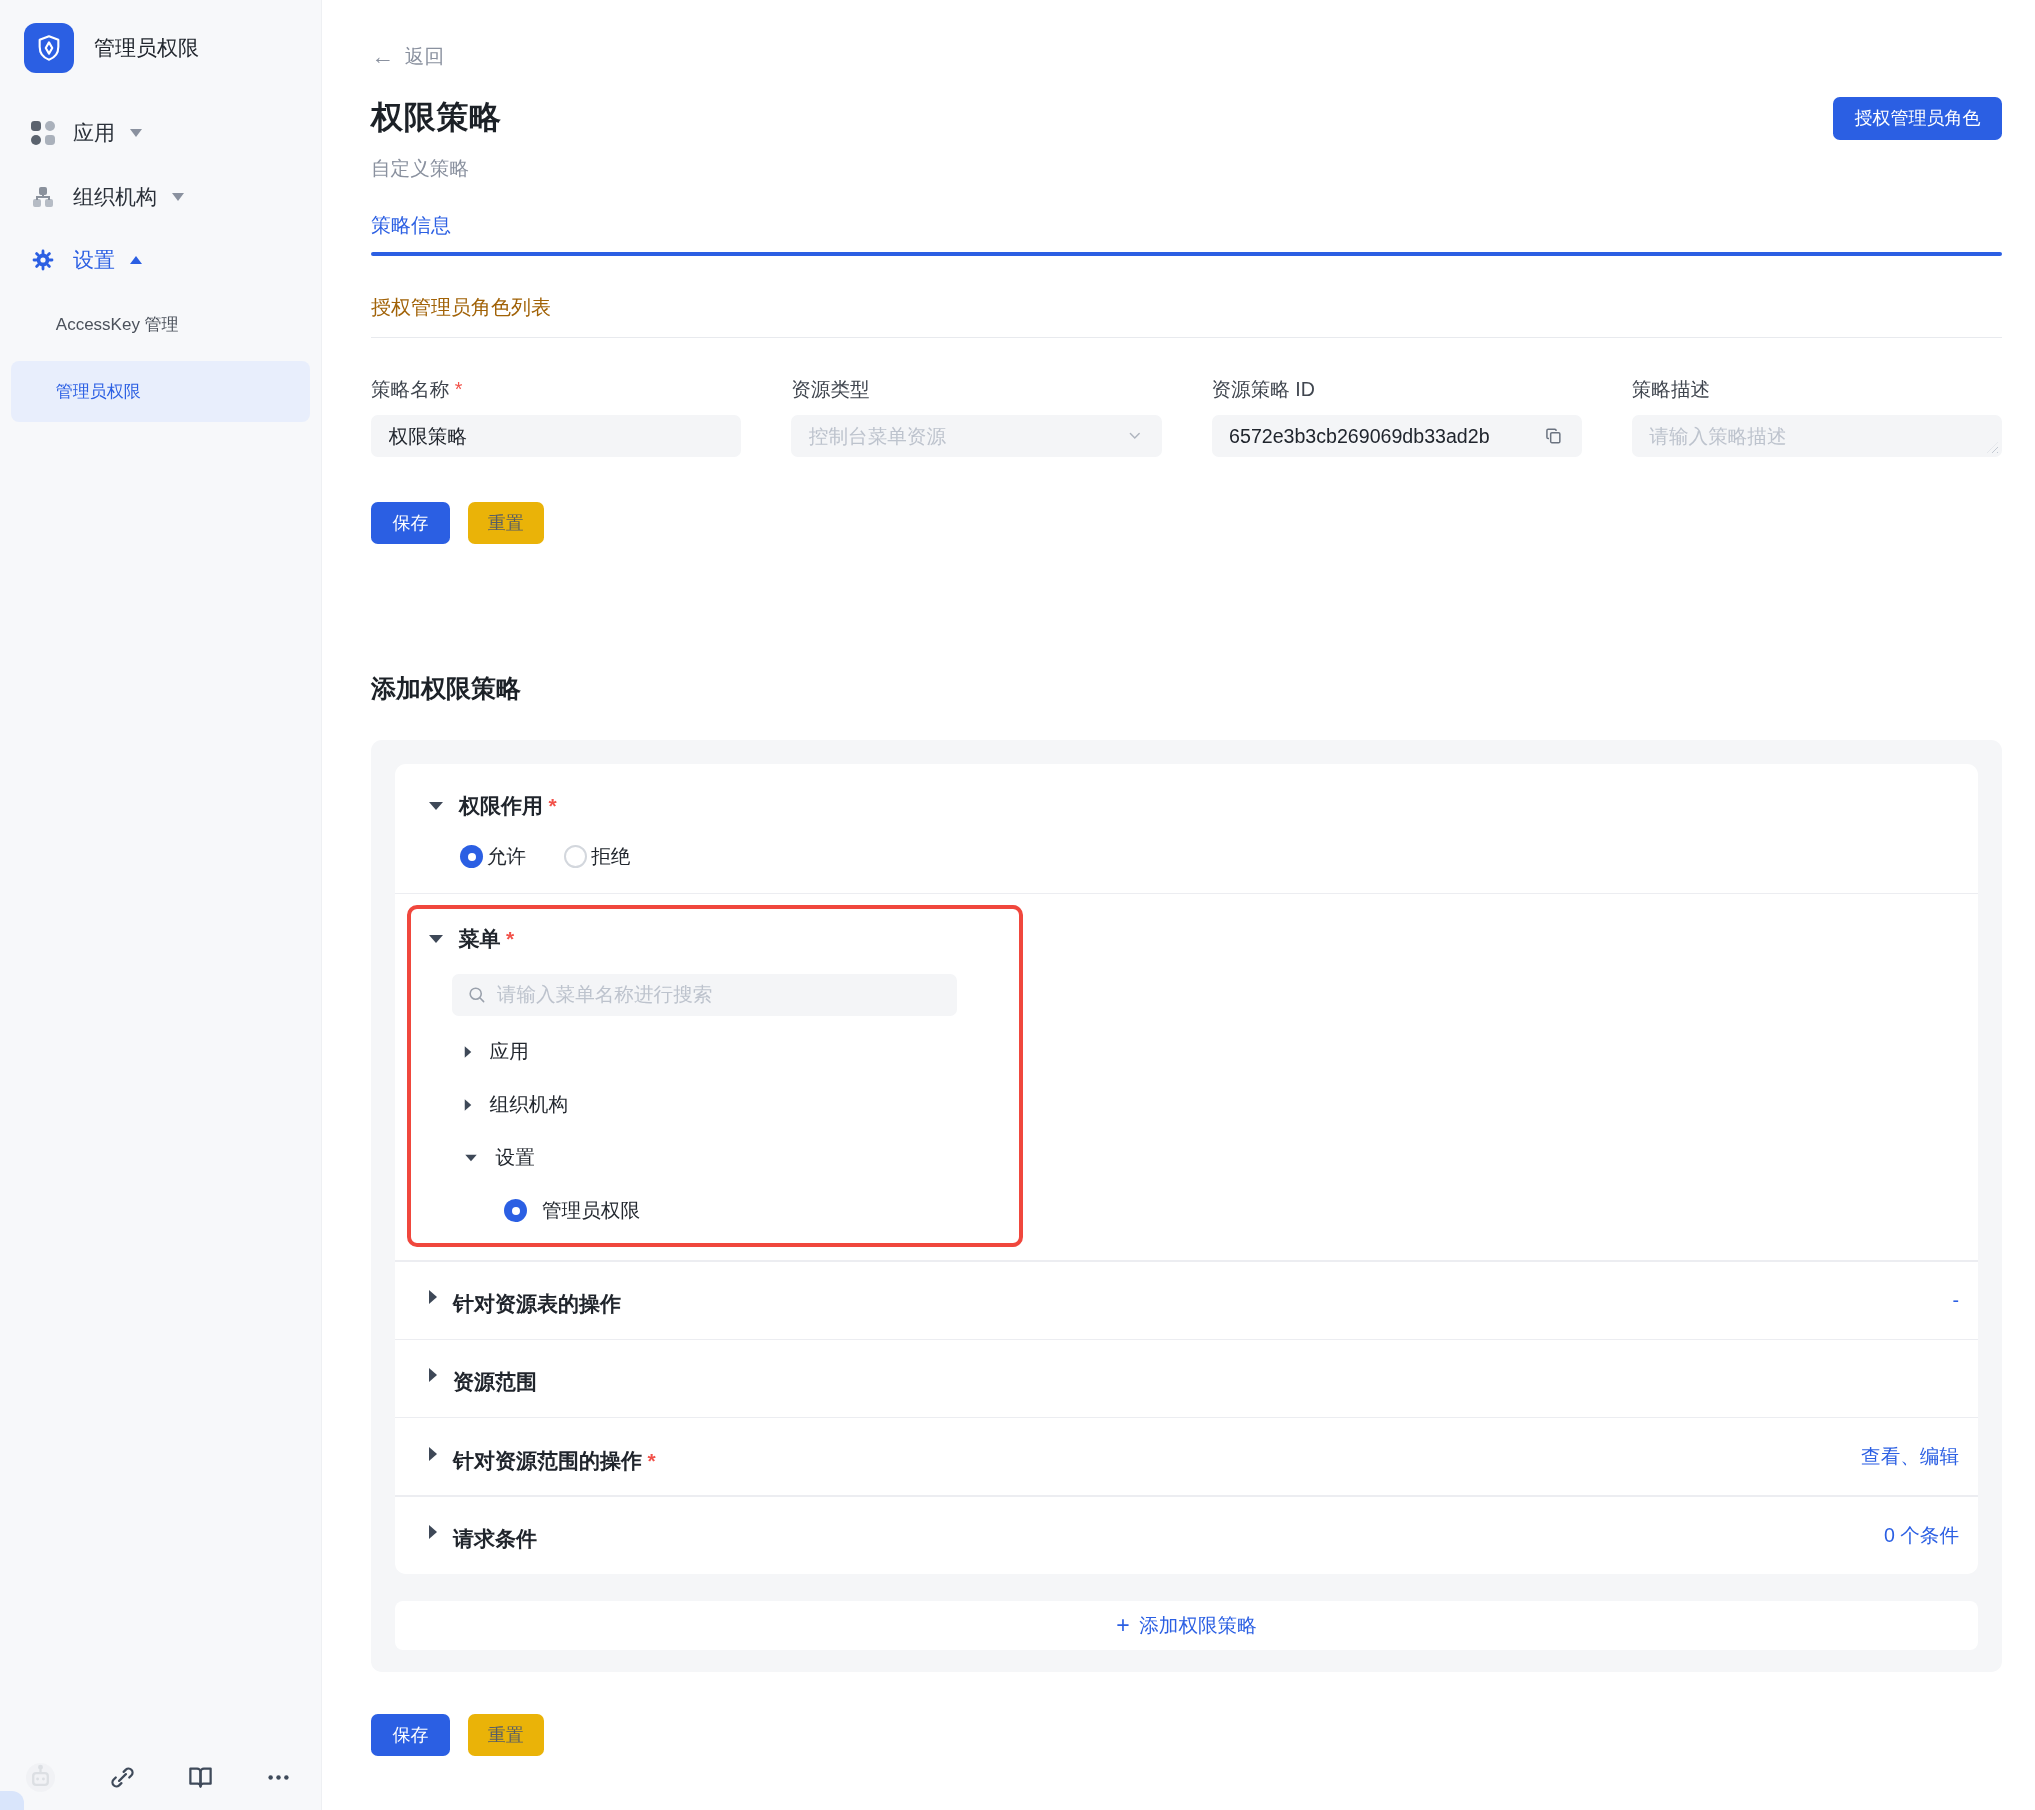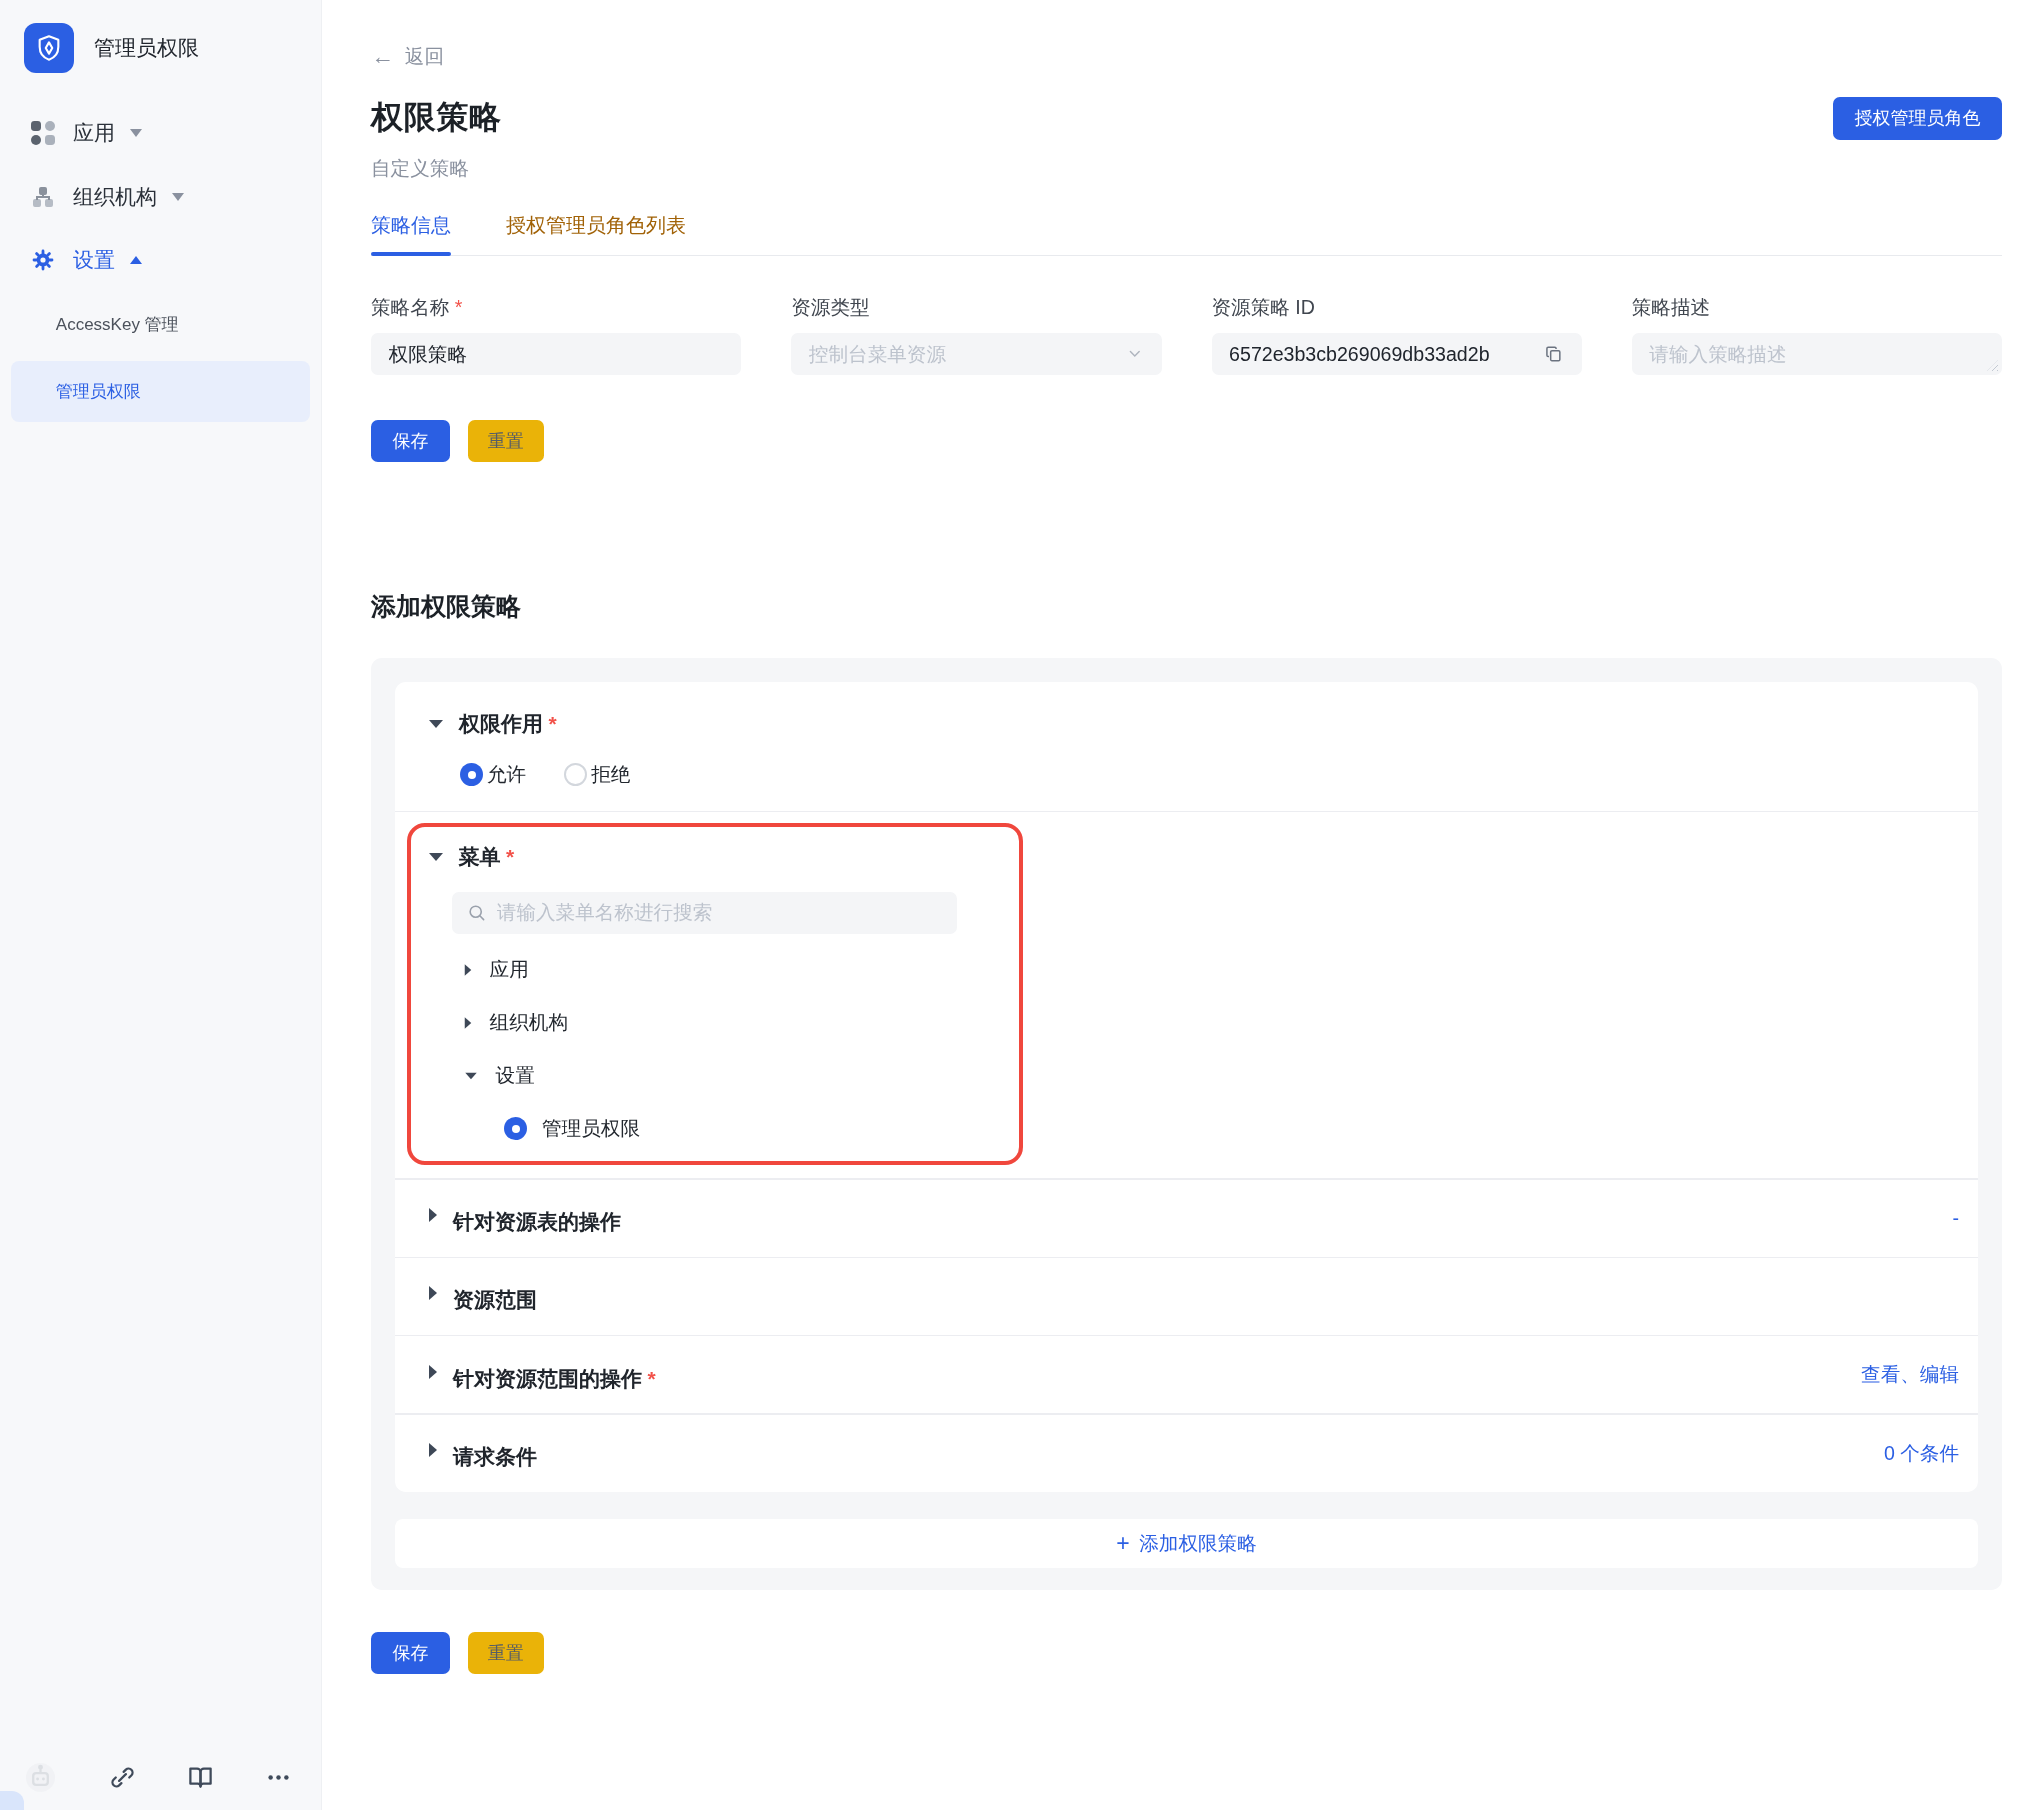--- a/index.html
+++ b/index.html
@@ -35,21 +35,21 @@
   
   .main{position:absolute;left:322px;top:0;width:1713px;height:1811px;padding:0 33px 0 49px;}
   .back{display:flex;align-items:center;gap:10.8px;margin-top:43px;font-size:19.6px;color:#8a919f;cursor:pointer;width:max-content;}
   .back .arrow{font-size:23px;line-height:1;}
   .title-row{display:flex;align-items:center;justify-content:space-between;margin-top:26px;}
   .page-title{font-size:32px;font-weight:600;color:#1c2127;letter-spacing:0.7px;}
   .btn{border:none;border-radius:6.8px;font-size:18px;font-family:inherit;cursor:pointer;display:inline-flex;align-items:center;justify-content:center;}
   .btn-primary{background:#2b5fe3;color:#fff;height:43px;padding:0 21.6px;}
   .btn-plain{background:#eab308;color:#565d67;height:42px;padding:0 20px;}
   .subtitle{margin-top:15px;font-size:19.6px;color:#8a919f;}
-  .tabs{display:flex;gap:55px;margin-top:30px;border-bottom:1.4px solid #e8eaee;}
+  .tabs{display:flex;gap:39px;margin-top:30px;border-bottom:1.4px solid #e8eaee;flex-direction:column;}
   .tab{font-size:20px;color:#a16207;padding-bottom:16px;cursor:pointer;position:relative;}
   .tab.active{color:#2b5fe3;font-weight:500;}
   .tab.active::after{content:"";position:absolute;left:0;right:0;bottom:-1.4px;height:4px;border-radius:2px;background:#2b5fe3;}
   
   .form{margin-top:38px;display:grid;grid-template-columns:1fr 1fr 1fr 1fr;column-gap:50px;row-gap:39px;}
   .f-label{font-size:19.6px;color:#40464f;}
   .star{color:#f2524a;margin-left:5.4px;}
   .control{margin-top:12px;height:42px;background:#f4f5f7;border-radius:6.8px;display:flex;align-items:center;padding:0 17.6px;font-size:19.6px;color:#20252d;}
   .control input{border:none;background:transparent;outline:none;font:inherit;color:inherit;width:100%;}
   .control.between{justify-content:space-between;}
@@ -66,21 +66,21 @@
   .sec-title{font-size:21px;font-weight:600;color:#20252c;margin-left:16px;}
   .tri-down{width:0;height:0;border-left:7.4px solid transparent;border-right:7.4px solid transparent;border-top:8.8px solid #3e4857;}
   .tri-right{width:0;height:0;border-top:7.4px solid transparent;border-bottom:7.4px solid transparent;border-left:8.8px solid #3e4857;}
   .radio-row{display:flex;align-items:center;gap:38px;margin:24px 0 0 65px;height:27px;}
   .radio-opt{display:flex;align-items:center;gap:4px;font-size:19.6px;color:#22272e;cursor:pointer;}
   .radio{width:23px;height:23px;border-radius:50%;position:relative;flex:0 0 auto;}
   .radio.checked{background:#2b5fe3;}
   .radio.checked::after{content:"";position:absolute;left:50%;top:50%;width:8px;height:8px;margin:-4px 0 0 -4px;border-radius:50%;background:#fff;}
   .radio.unchecked{border:2px solid #d3d7dd;background:#fff;}
   .hr{height:1.4px;background:#ecedf1;margin-top:23px;}
-  .red-box{margin:10.8px 0 0 12px;width:616px;border:4.7px solid #f0473d;border-radius:18px;padding:16px 0 5.4px;}
+  .red-box{margin:10.8px 0 0 12px;width:616px;border:4.7px solid #f0473d;border-radius:10px;padding:16px 0 5.4px;}
   .red-box .sec-head{padding-left:17.6px;}
   .search{margin:21.6px 0 0 41px;width:505px;height:42px;background:#f4f5f7;border-radius:6.8px;display:flex;align-items:center;gap:10.8px;padding:0 15px;font-size:19.6px;}
   .tree{margin-top:9.5px;font-size:19.6px;color:#22272e;}
   .tree-row{display:flex;align-items:center;height:53px;padding-left:53px;cursor:pointer;}
   .tree-row .tri-right,.tree-row .tri-down{transform:scale(.82);}
   .tree-row .t-label{margin-left:17.6px;}
   .tree-child{display:flex;align-items:center;height:53px;padding-left:93px;cursor:pointer;}
   .tree-child .t-label{margin-left:15px;}
   .c-row{display:flex;align-items:center;justify-content:space-between;height:77px;padding:0 19px 0 34px;}
   .c-row .left{display:flex;align-items:flex-start;margin-top:8px;}

